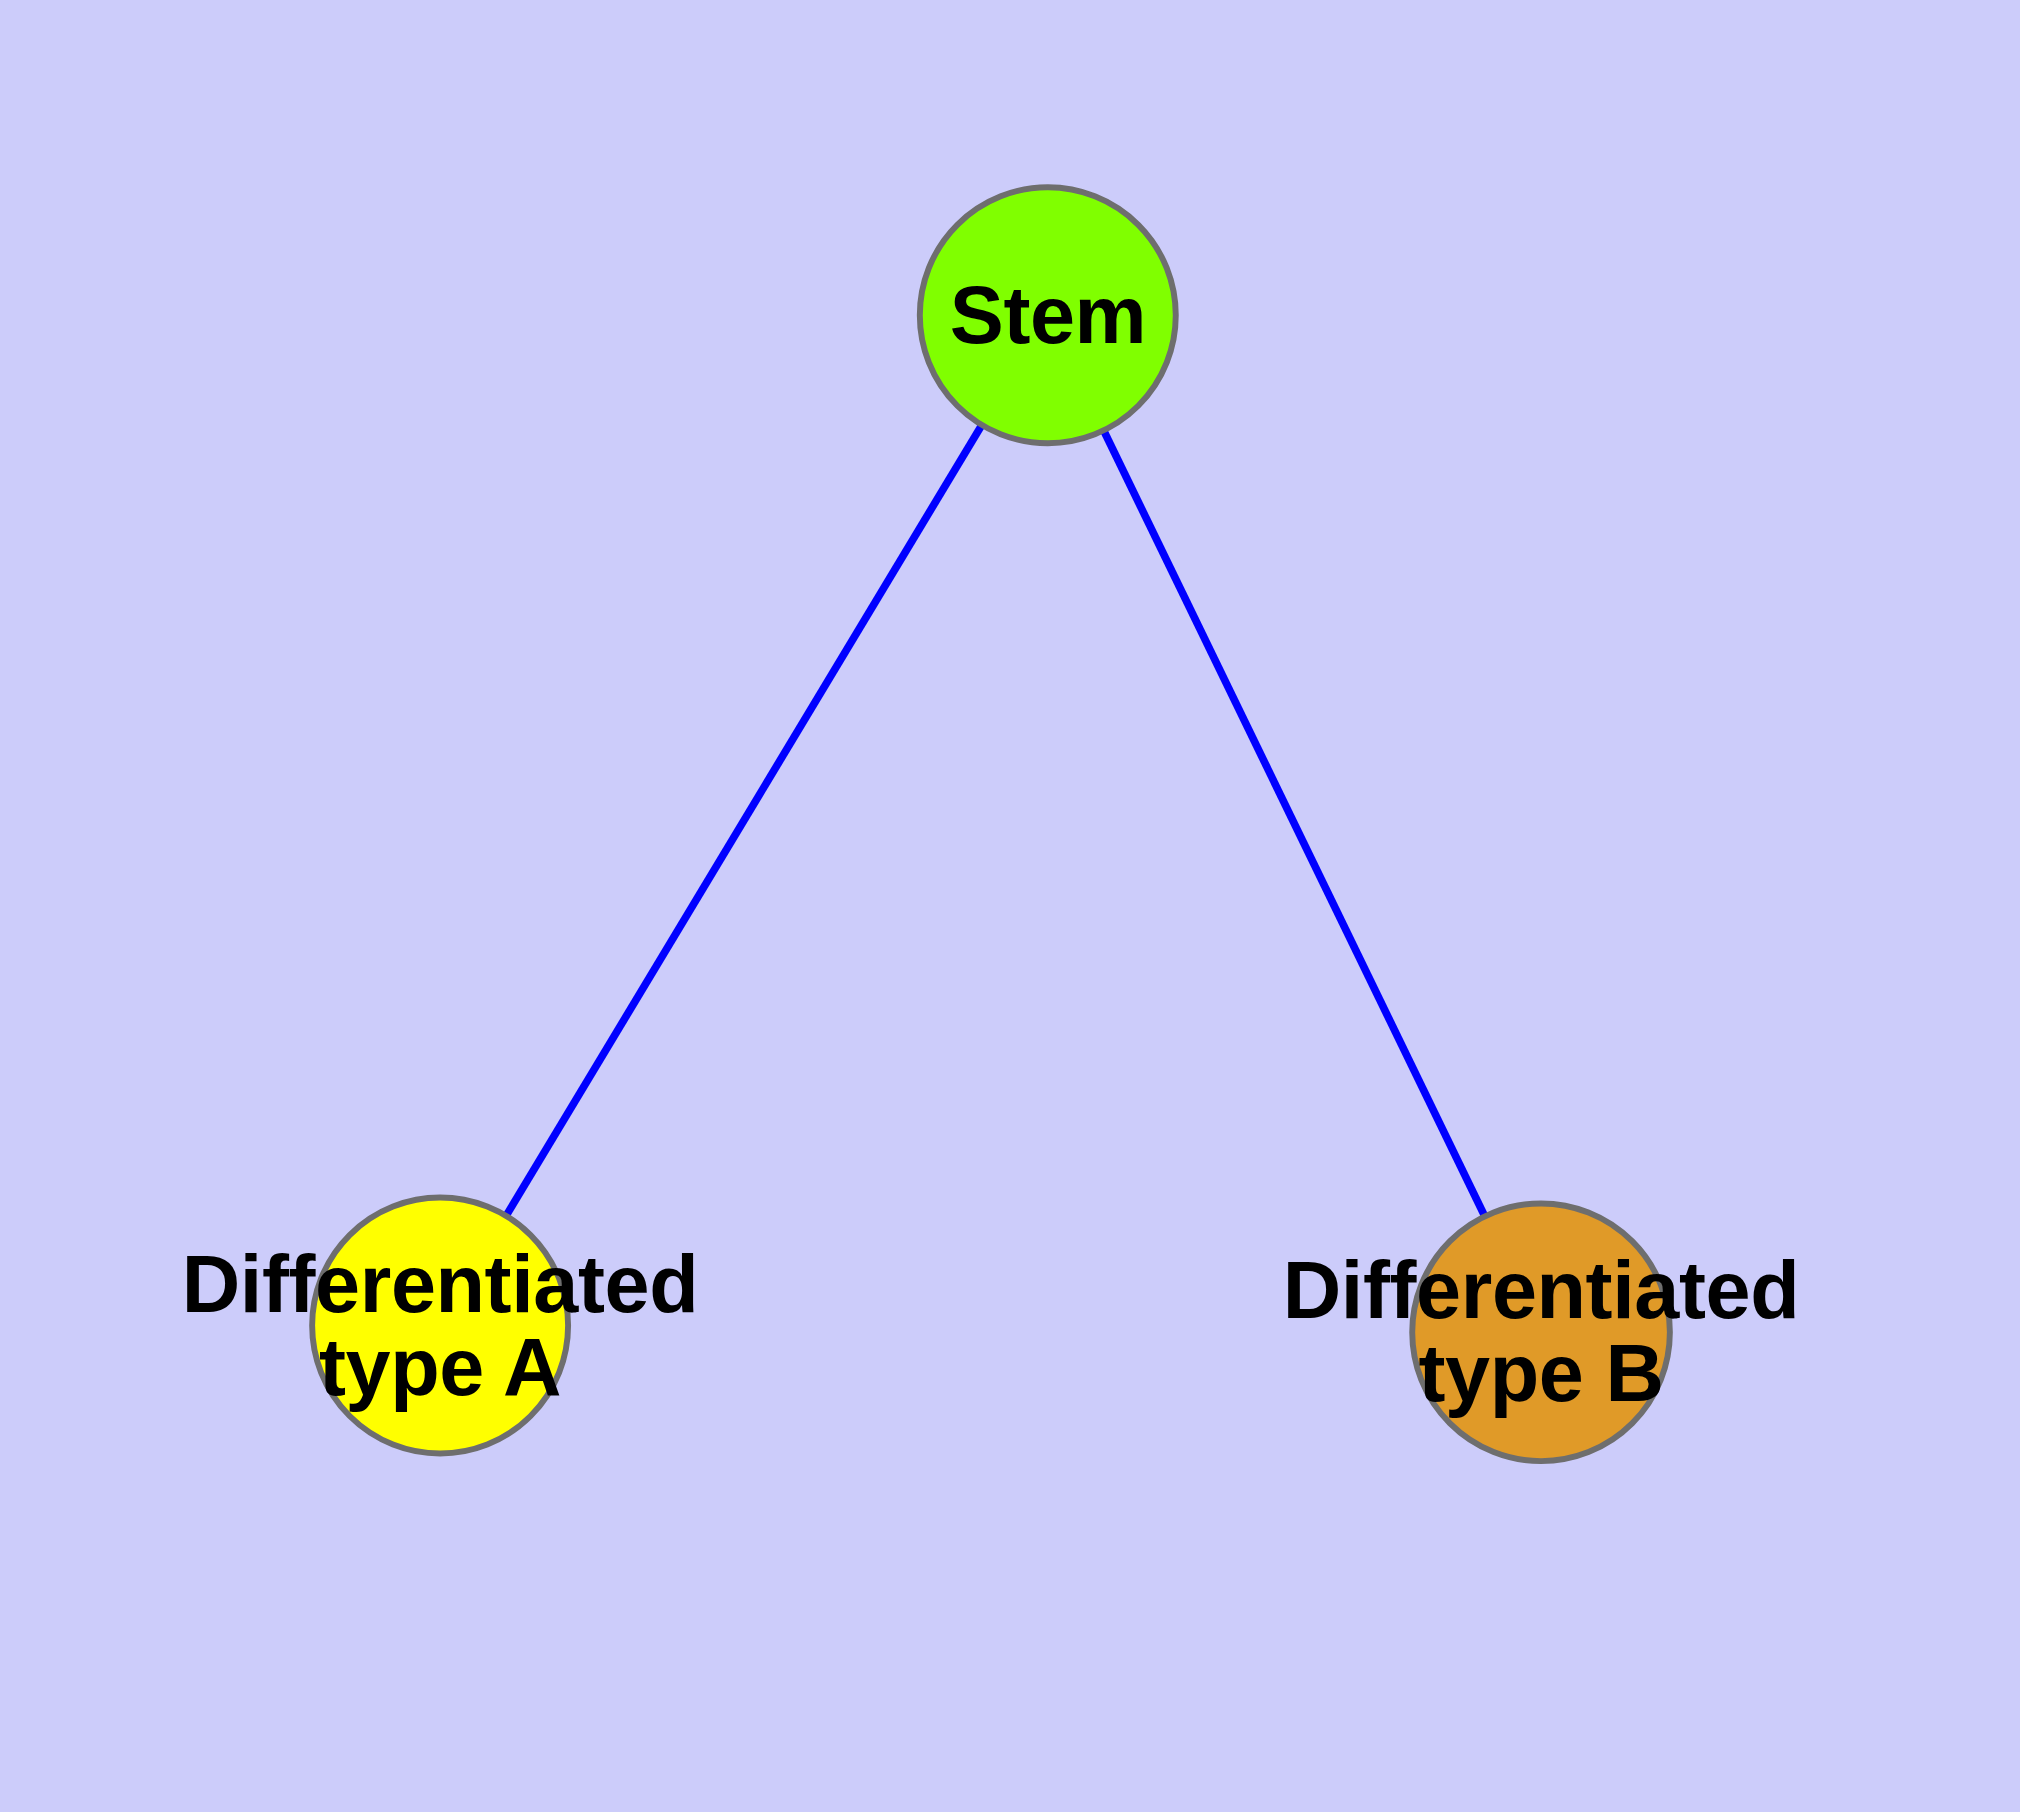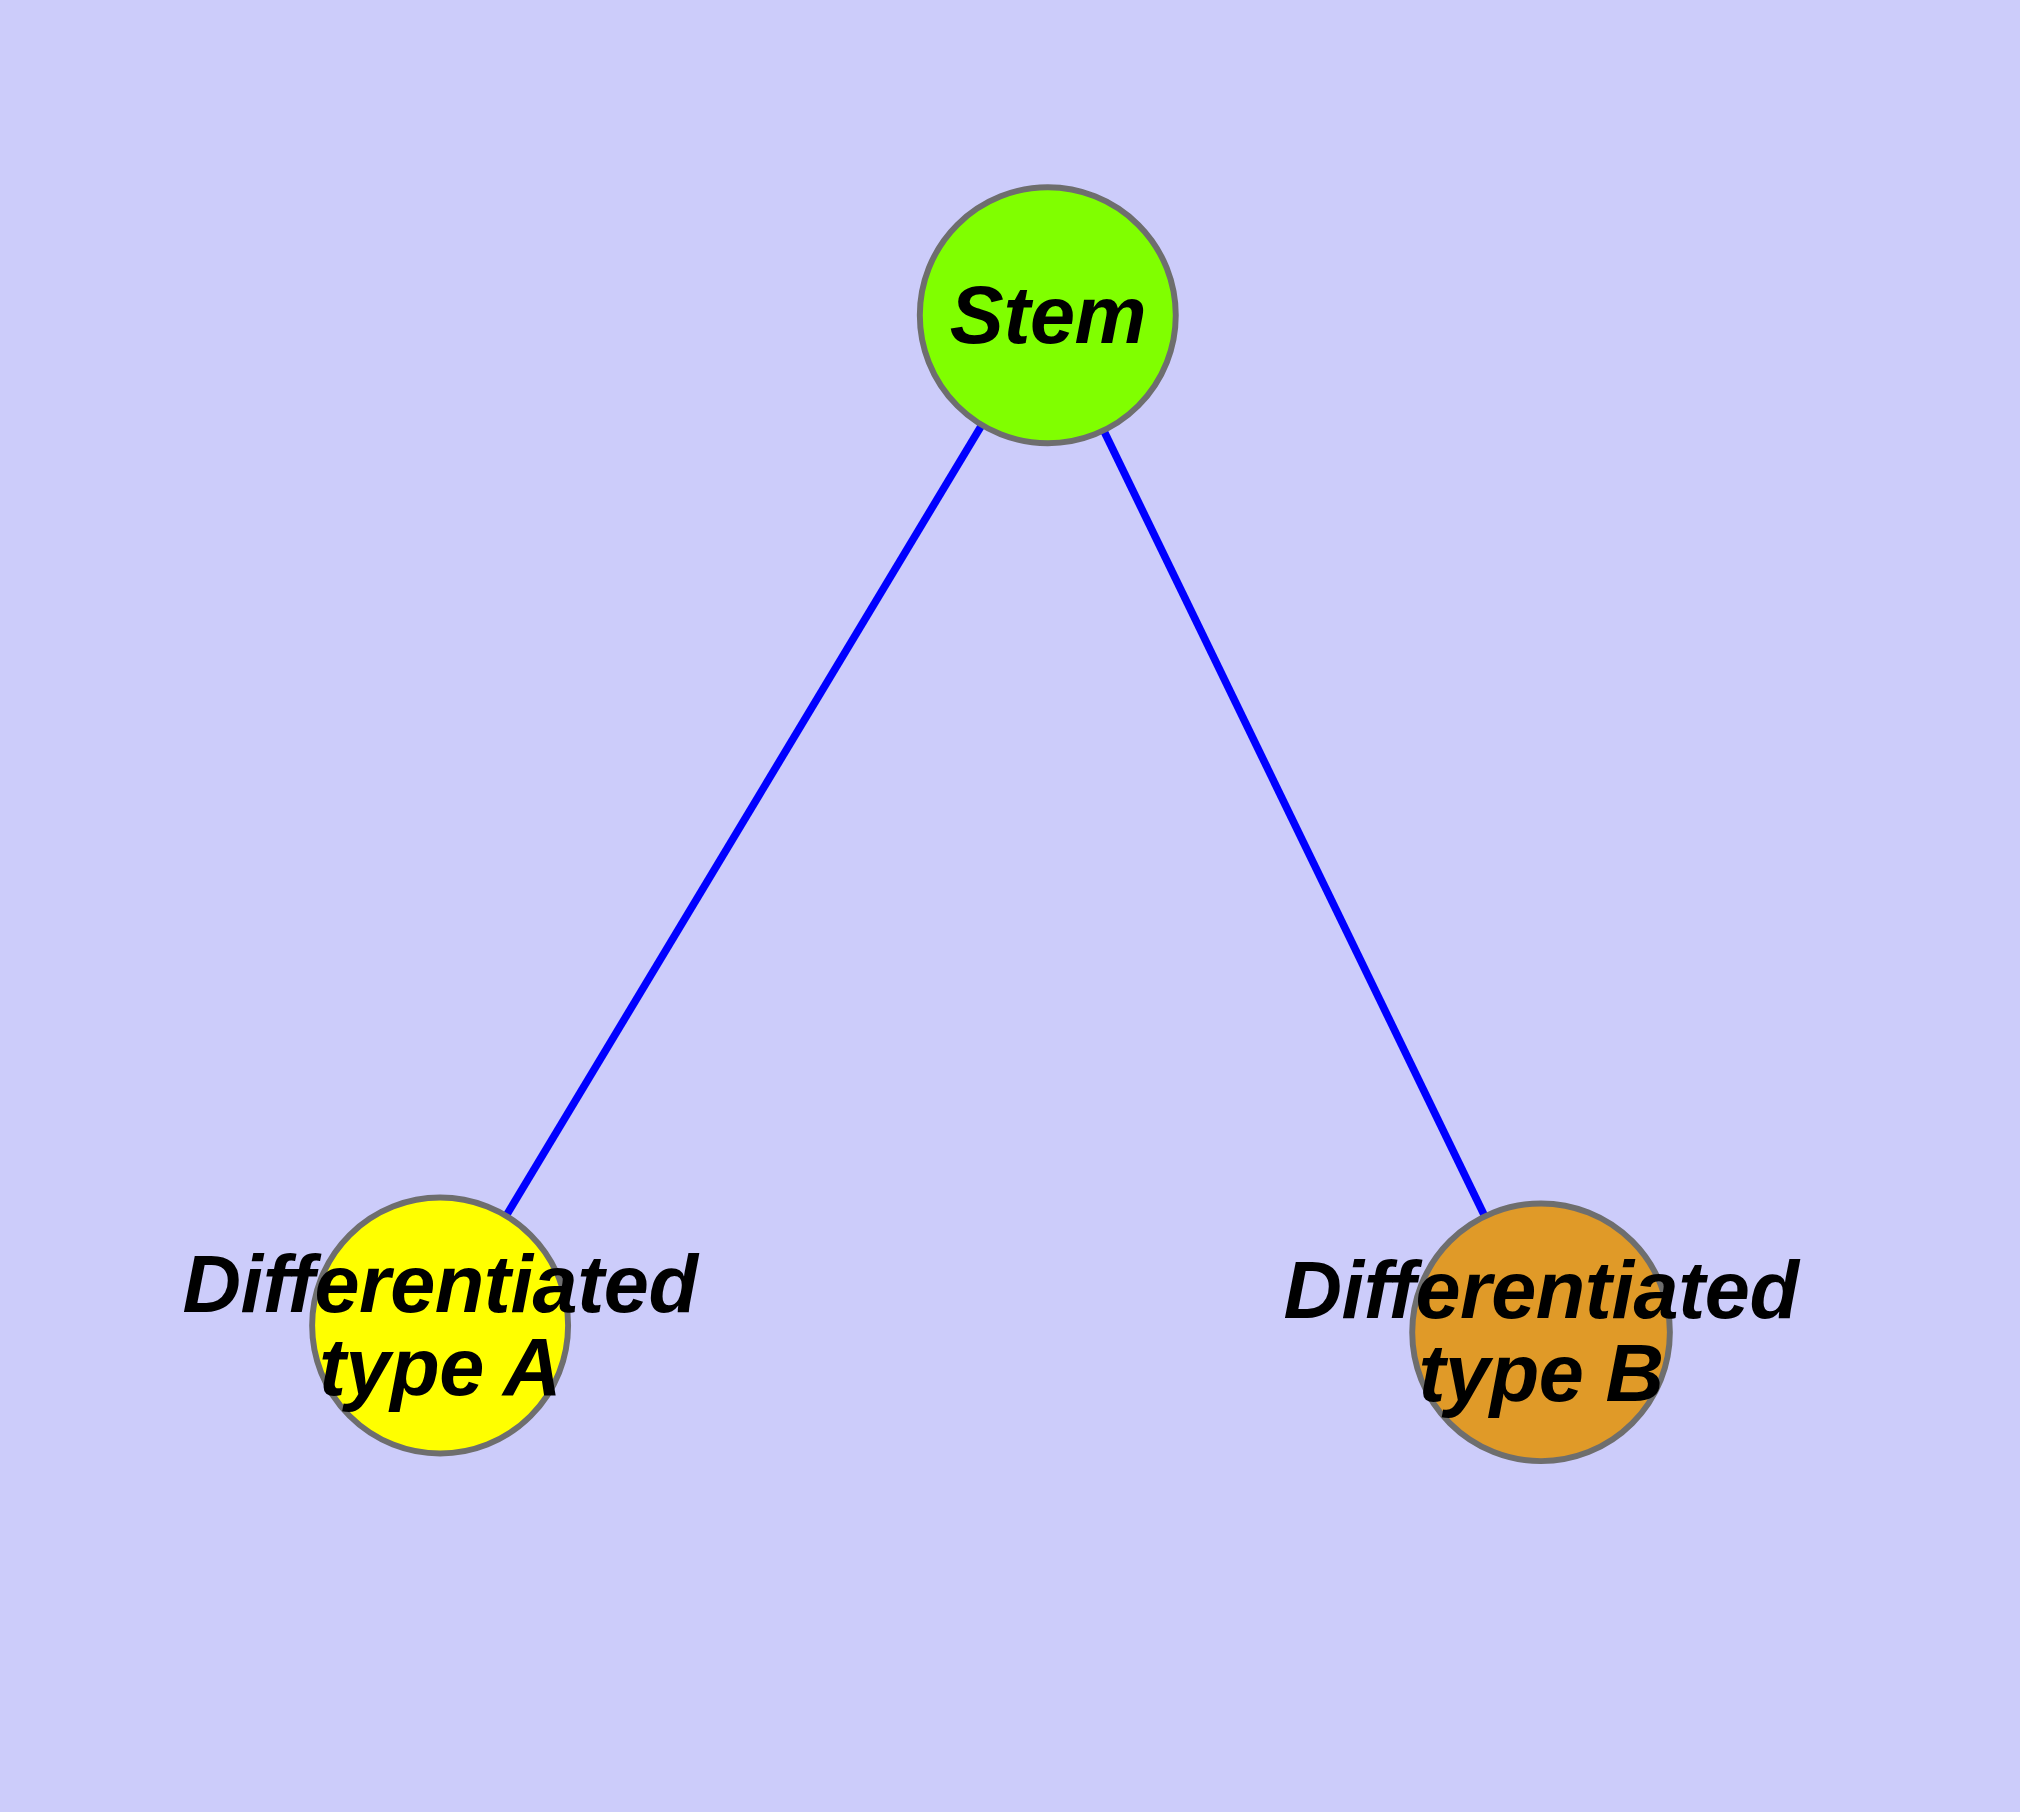--- a/index.html
+++ b/index.html
@@ -28,21 +28,20 @@
     position: absolute;
     transform: translate(-50%, -50%);
     white-space: pre;
     text-align: center;
     color: #000000;
     font-weight: bold;
     font-size: 81px;
     line-height: 1.02;
     letter-spacing: -0.4px;
     pointer-events: none;
-    font-style: italic;
     -webkit-font-smoothing: antialiased;
   }
 </style>
 </head>
 <body>
 
 <div id="graph-canvas" style="width: 2021px; height: 1812px; background: rgb(204, 204, 250);">
 
   <svg id="graph-svg" viewBox="0 0 2384 2138">
     <g id="edge-layer">

